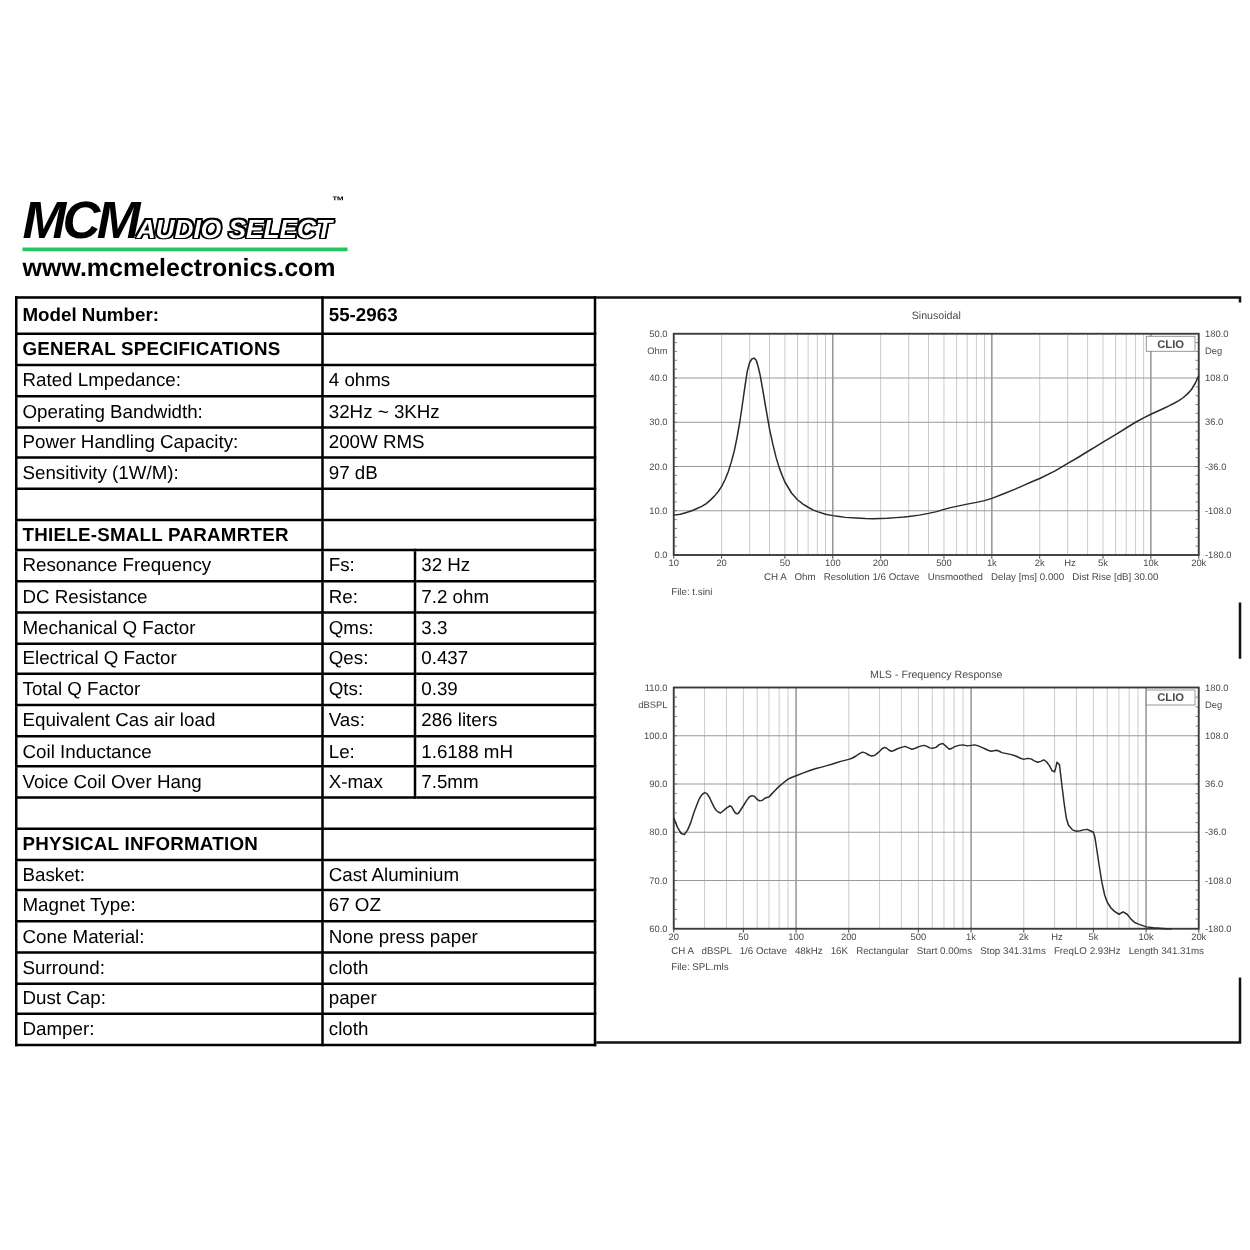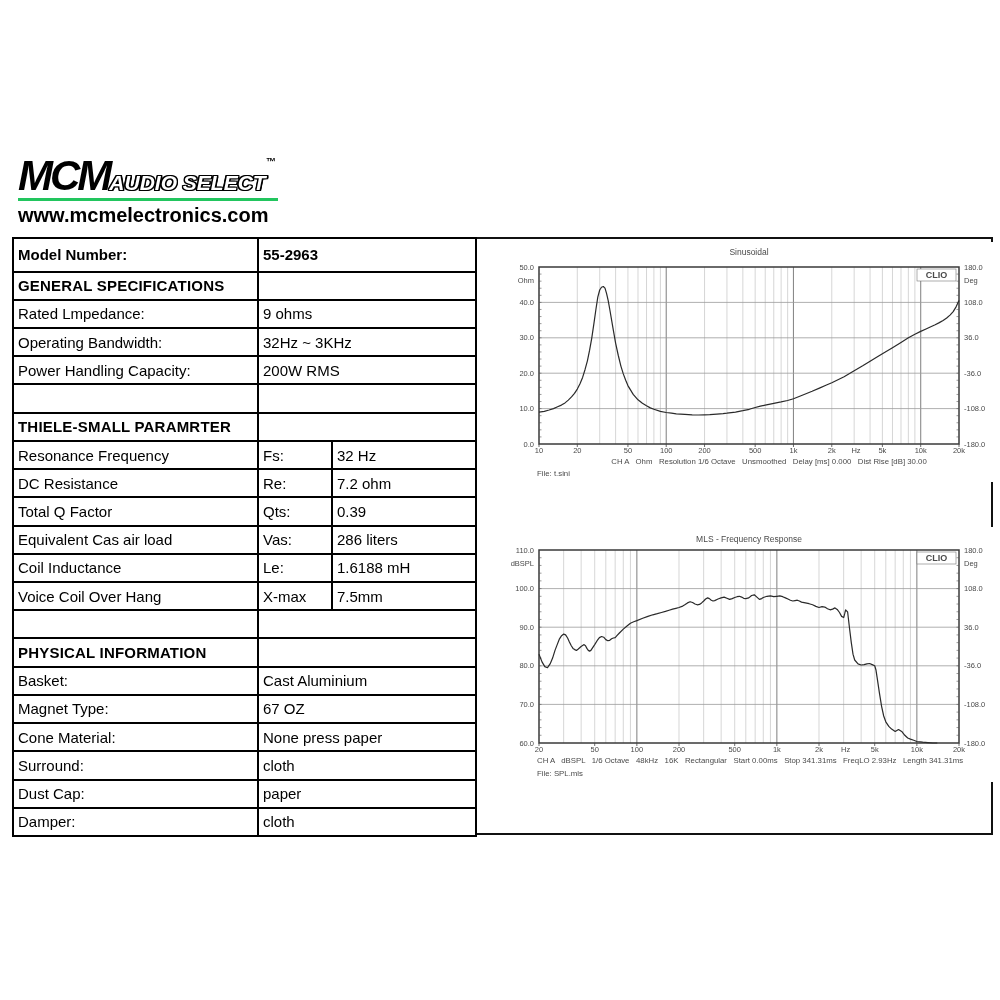--- a/index.html
+++ b/index.html
@@ -55,47 +55,61 @@
           <tr class="row-title">
             <td class="cell-big">Model Number:</td>
             <td class="cell-big" colspan="2">55-2963</td>
           </tr>
           <tr>
             <td class="cell-section">GENERAL SPECIFICATIONS</td>
             <td colspan="2"></td>
           </tr>
           <tr>
             <td>Rated Lmpedance:</td>
-            <td colspan="2">9 ohms</td>
+            <td colspan="2">4 ohms</td>
           </tr>
           <tr>
             <td>Operating Bandwidth:</td>
             <td colspan="2">32Hz ~ 3KHz</td>
           </tr>
           <tr>
             <td>Power Handling Capacity:</td>
             <td colspan="2">200W RMS</td>
+          </tr>
+          <tr>
+            <td>Sensitivity (1W/M):</td>
+            <td colspan="2">97 dB</td>
           </tr>
           <tr>
             <td></td>
             <td colspan="2"></td>
           </tr>
           <tr>
             <td class="cell-section">THIELE-SMALL PARAMRTER</td>
             <td colspan="2"></td>
           </tr>
           <tr>
             <td>Resonance Frequency</td>
             <td>Fs:</td>
             <td>32 Hz</td>
           </tr>
           <tr>
             <td>DC Resistance</td>
             <td>Re:</td>
             <td>7.2 ohm</td>
+          </tr>
+          <tr>
+            <td>Mechanical Q Factor</td>
+            <td>Qms:</td>
+            <td>3.3</td>
+          </tr>
+          <tr>
+            <td>Electrical Q Factor</td>
+            <td>Qes:</td>
+            <td>0.437</td>
           </tr>
           <tr>
             <td>Total Q Factor</td>
             <td>Qts:</td>
             <td>0.39</td>
           </tr>
           <tr>
             <td>Equivalent Cas air load</td>
             <td>Vas:</td>
             <td>286 liters</td>

